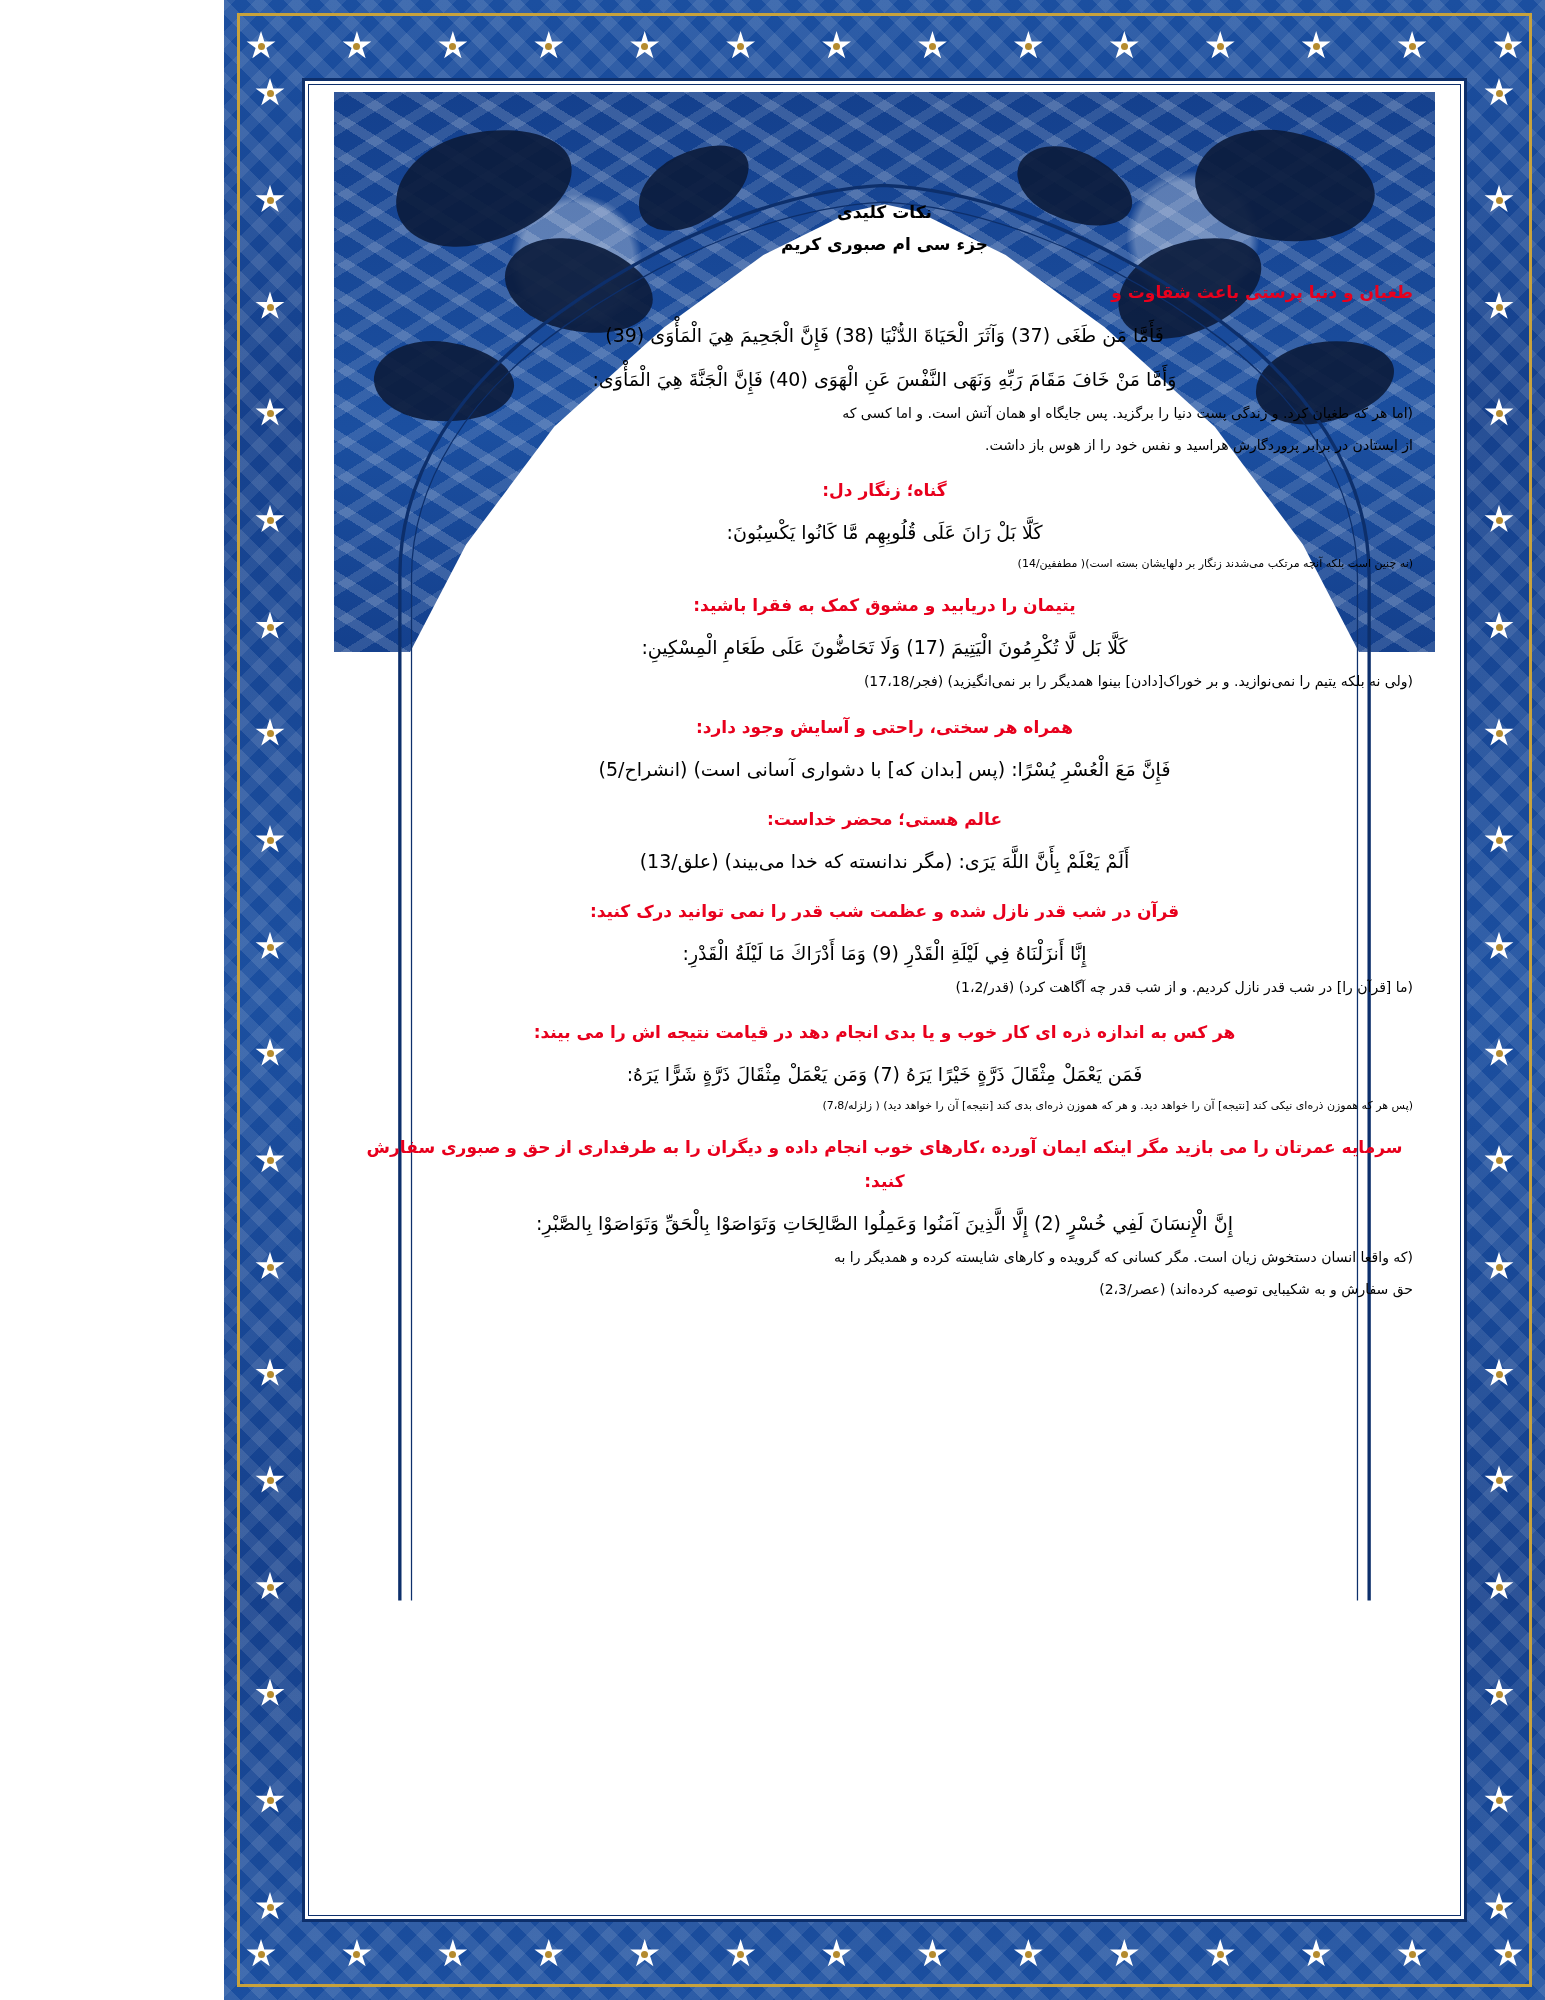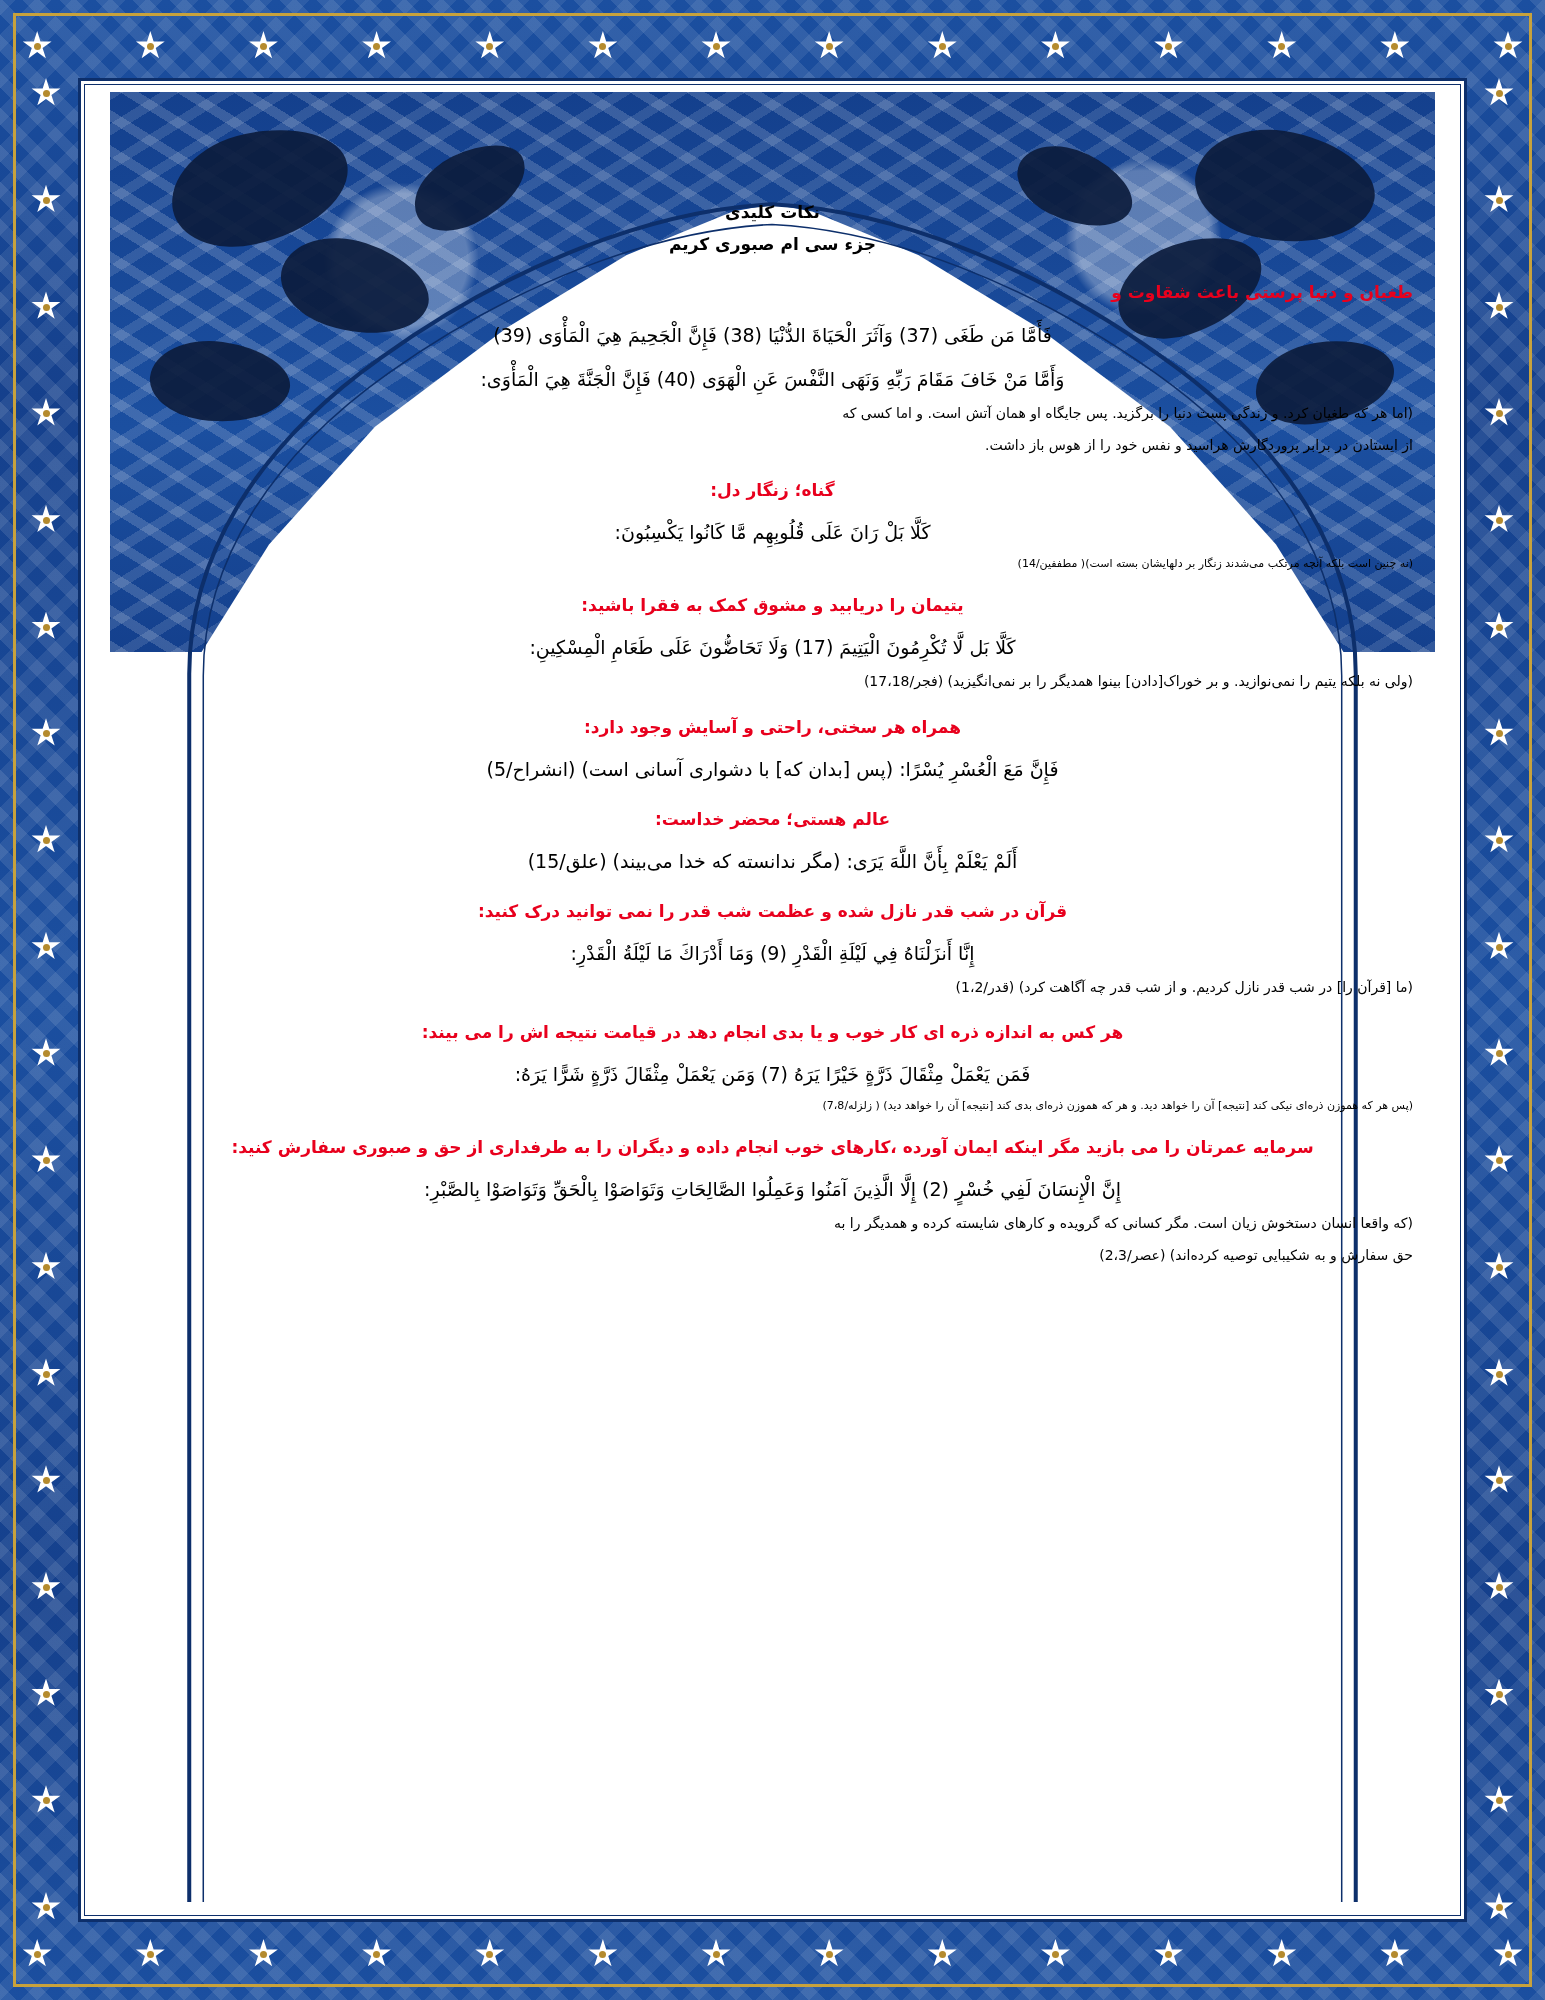--- a/index.html
+++ b/index.html
@@ -2,21 +2,21 @@
 <html lang="fa" dir="rtl"><head>
 <meta charset="utf-8">
 <style>
   html, body {
     margin: 0;
     padding: 0;
     background: #ffffff;
   }
   #page {
     position: relative;
-    width: 1545px;
+    width: 1321px;
     height: 2000px;
     overflow: hidden;
     background: #bef264;
     font-family: "DejaVu Sans", "Liberation Sans", sans-serif;
   }
 
   
   .border-outer {
     position: absolute;
     inset: 0;
@@ -436,21 +436,21 @@
       <div class="trans">(ولی نه بلکه یتیم را نمی‌نوازید. و بر خوراک[دادن] بینوا همدیگر را بر نمی‌انگیزید) (فجر/17،18)</div>
     </div>
 
     <div class="block">
       <div class="heading">همراه هر سختی، راحتی و آسایش وجود دارد:</div>
       <div class="arabic">فَإِنَّ مَعَ الْعُسْرِ يُسْرًا: (پس [بدان که] با دشواری آسانی است) (انشراح/5)</div>
     </div>
 
     <div class="block">
       <div class="heading">عالم هستی؛ محضر خداست:</div>
-      <div class="arabic">أَلَمْ يَعْلَمْ بِأَنَّ اللَّهَ يَرَى: (مگر ندانسته که خدا می‌بیند) (علق/15)</div>
+      <div class="arabic">أَلَمْ يَعْلَمْ بِأَنَّ اللَّهَ يَرَى: (مگر ندانسته که خدا می‌بیند) (علق/13)</div>
     </div>
 
     <div class="block">
       <div class="heading">قرآن در شب قدر نازل شده و عظمت شب قدر را نمی توانید درک کنید:</div>
       <div class="arabic">إِنَّا أَنزَلْنَاهُ فِي لَيْلَةِ الْقَدْرِ (9) وَمَا أَدْرَاكَ مَا لَيْلَةُ الْقَدْرِ:</div>
       <div class="trans">(ما [قرآن را] در شب قدر نازل کردیم. و از شب قدر چه آگاهت کرد) (قدر/1،2)</div>
     </div>
 
     <div class="block">
       <div class="heading">هر کس به اندازه ذره ای کار خوب و یا بدی انجام دهد در قیامت نتیجه اش را می بیند:</div>

